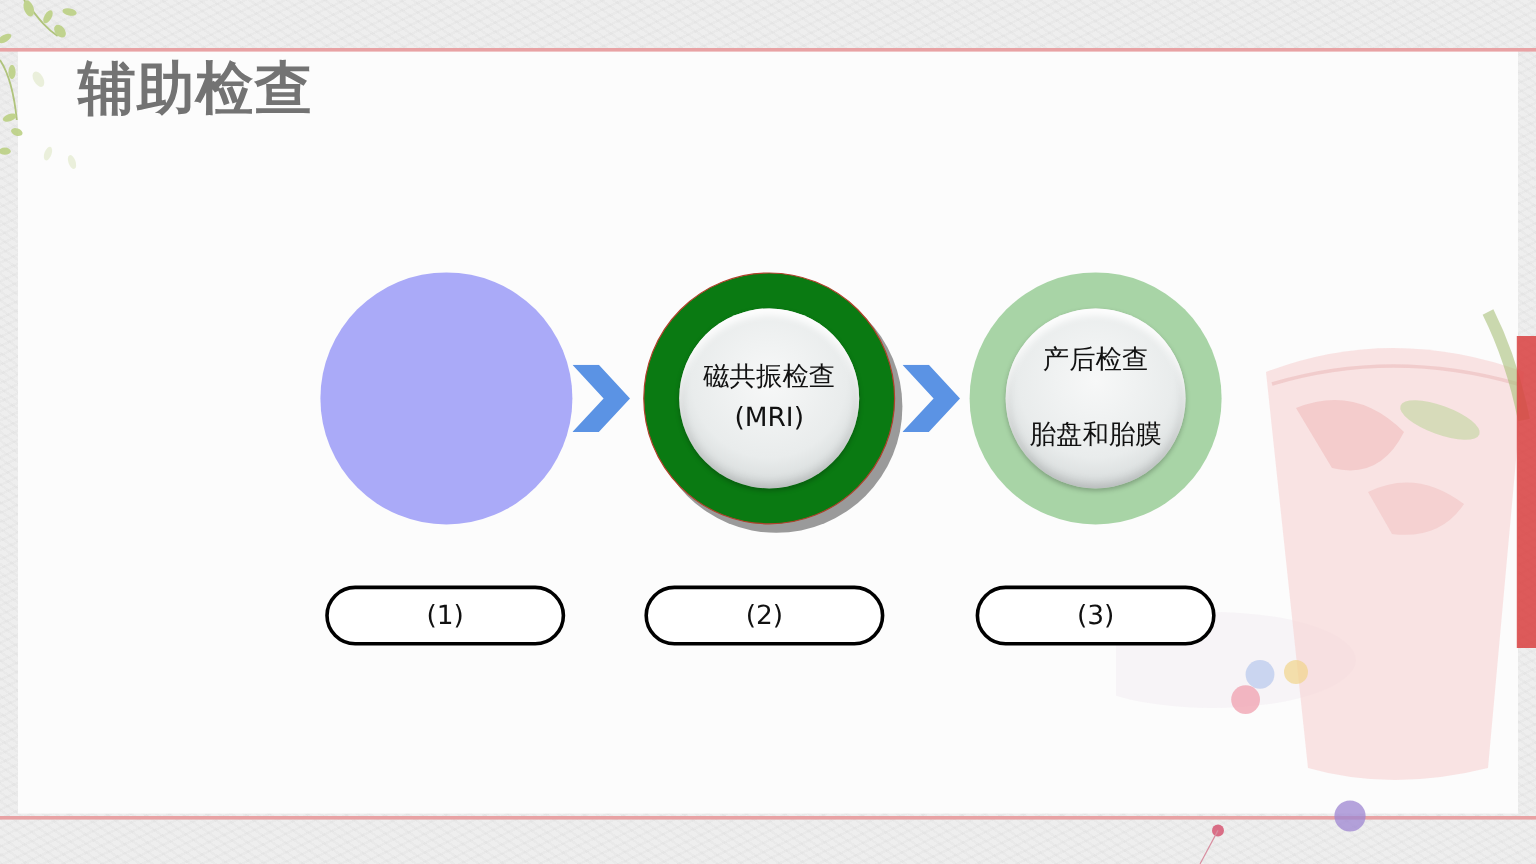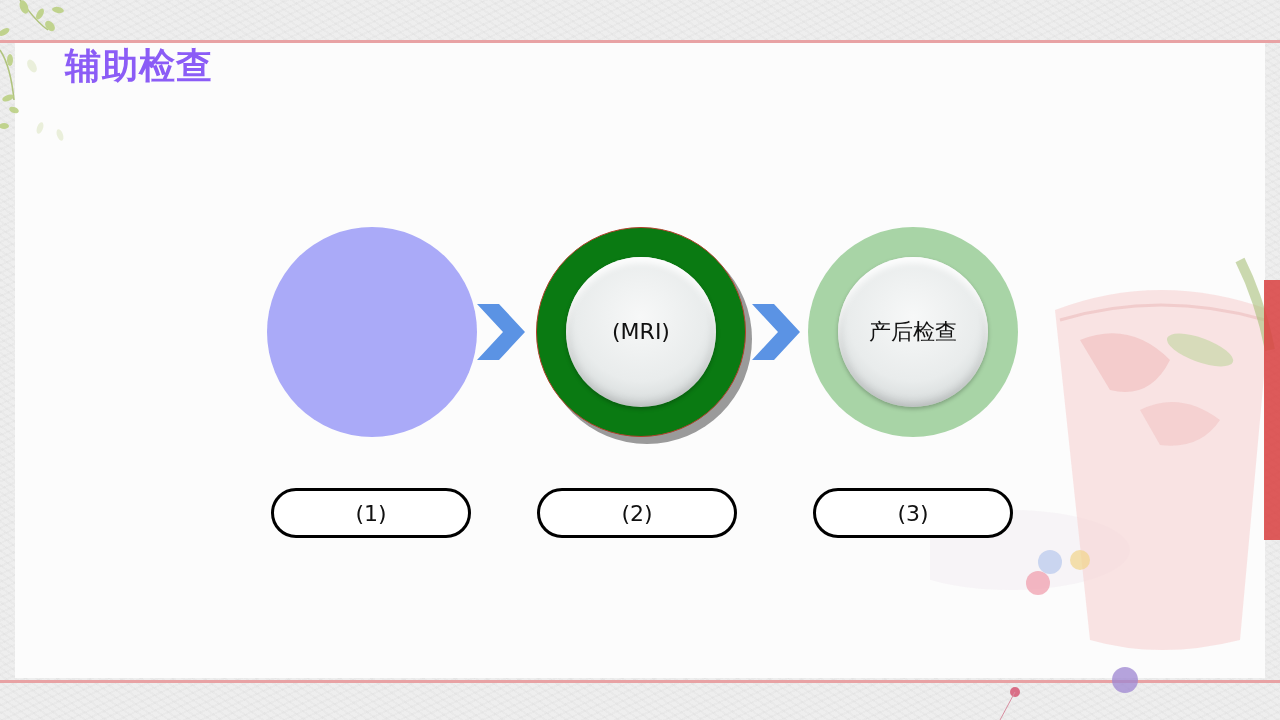--- a/index.html
+++ b/index.html
@@ -21,21 +21,21 @@
   .rule.bottom { top: 680px; }
 
   
   .leaves { position: absolute; left: 0; top: 0; width: 90px; height: 160px; }
 
   
   .drink { position: absolute; left: 930px; top: 240px; width: 350px; height: 480px; }
 
   .title {
     position: absolute; left: 65px; top: 42px;
-    font-size: 36px; font-weight: bold; color: #8b5cf6;
+    font-size: 48px; font-weight: bold; color: #737373;
     letter-spacing: 1px;
   }
 
   .node { position: absolute; width: 210px; height: 210px; border-radius: 50%; }
   .node .ring { position: absolute; inset: 0; border-radius: 50%; }
   .node .inner {
     position: absolute; left: 30px; top: 30px; width: 150px; height: 150px; border-radius: 50%;
     background: radial-gradient(circle at 50% 40%, #f7f8f8 0%, #e9ecec 55%, #cfd4d4 85%, #aab0b0 100%);
     box-shadow: inset 0 6px 6px rgba(255,255,255,0.9), inset 0 -4px 8px rgba(0,0,0,0.15), 0 2px 4px rgba(0,0,0,0.25);
     display: flex; flex-direction: column; align-items: center; justify-content: center;
@@ -102,32 +102,34 @@
   <div class="ring" style="background:#aaaaf8;"></div>
 </div>
 
 <svg class="arrow" style="left:477px; top:304px;" viewBox="0 0 50 56">
   <polygon points="0,0 22,0 48,28 22,56 0,56 26,28" fill="#5b93e4"></polygon>
 </svg>
 
 <div class="node n2" style="left:536px; top:227px;">
   <div class="ring" style="background:#0a7a12;"></div>
   <div class="inner">
+    <span>磁共振检查</span>
     <span>(MRI)</span>
   </div>
 </div>
 
 <svg class="arrow" style="left:752px; top:304px;" viewBox="0 0 50 56">
   <polygon points="0,0 22,0 48,28 22,56 0,56 26,28" fill="#5b93e4"></polygon>
 </svg>
 
 <div class="node n3" style="left:808px; top:227px;">
   <div class="ring" style="background:#a8d4a6;"></div>
   <div class="inner" style="line-height:1.9;gap:20px;">
     <span>产后检查</span>
+    <span>胎盘和胎膜</span>
   </div>
 </div>
 
 <div class="pill" style="left:271px; top:488px;">
   <span>(1)</span>
 </div>
 <div class="pill" style="left:537px; top:488px;">
   <span>(2)</span>
 </div>
 <div class="pill" style="left:813px; top:488px;">

